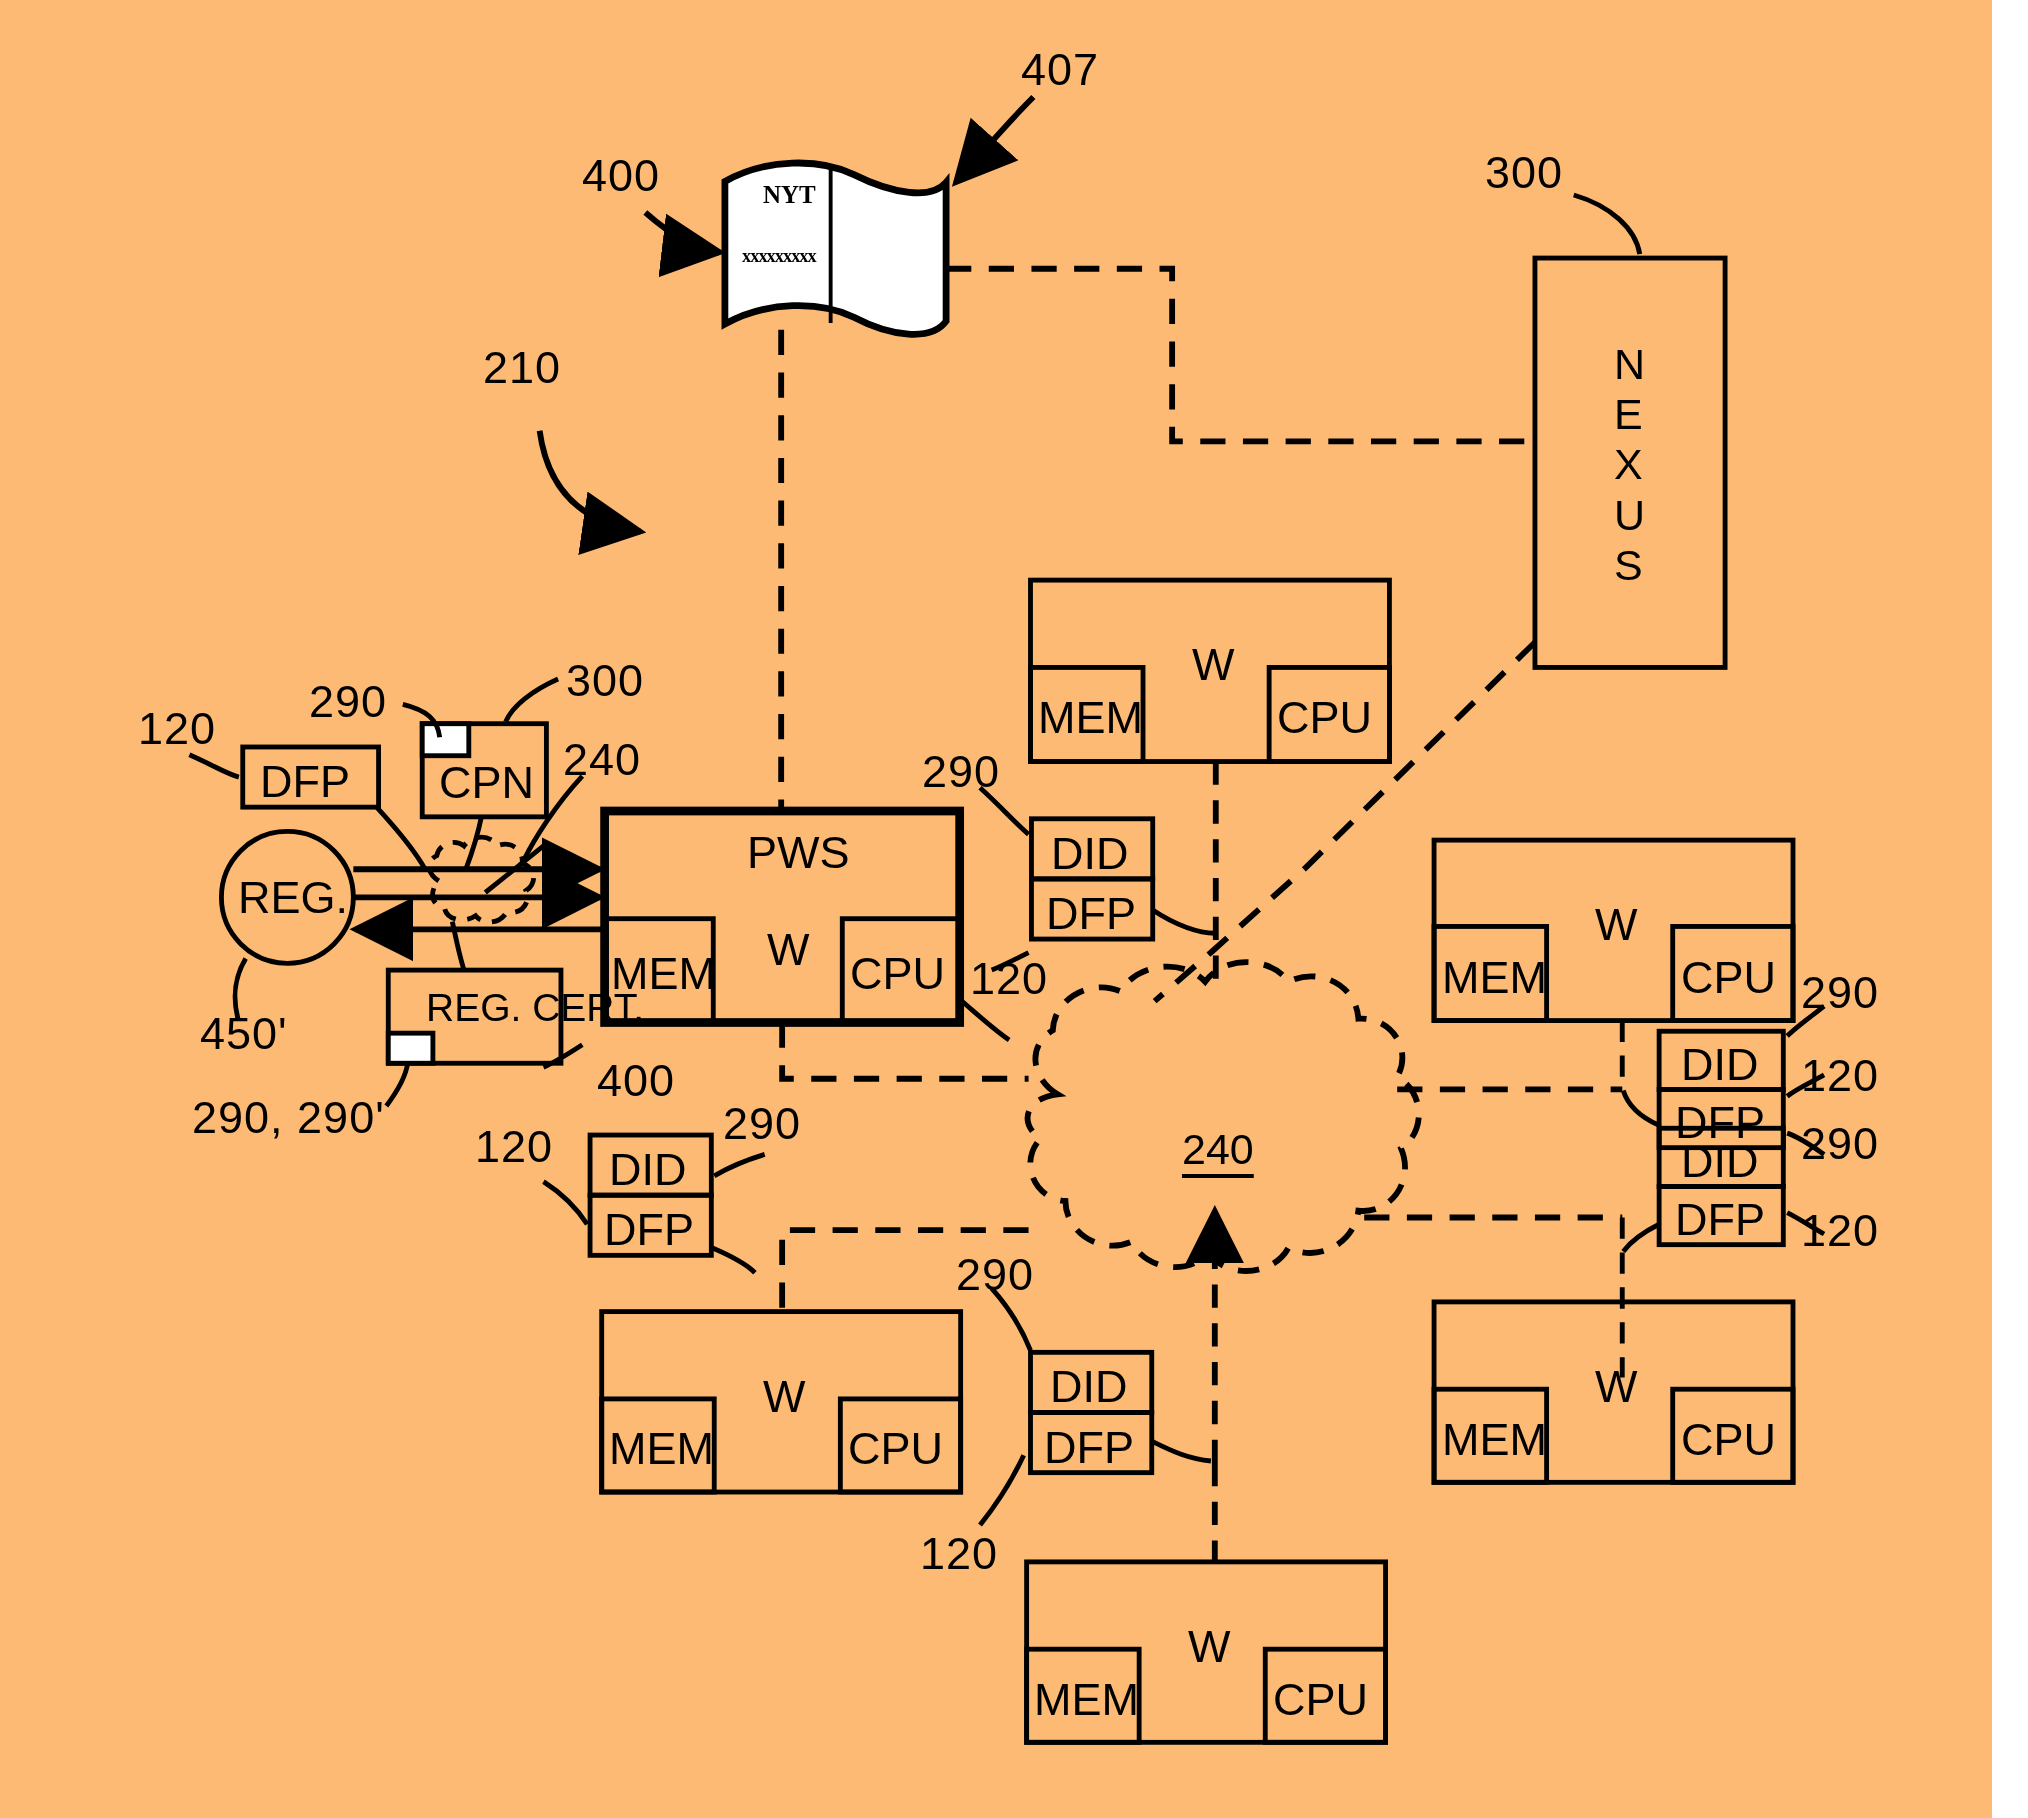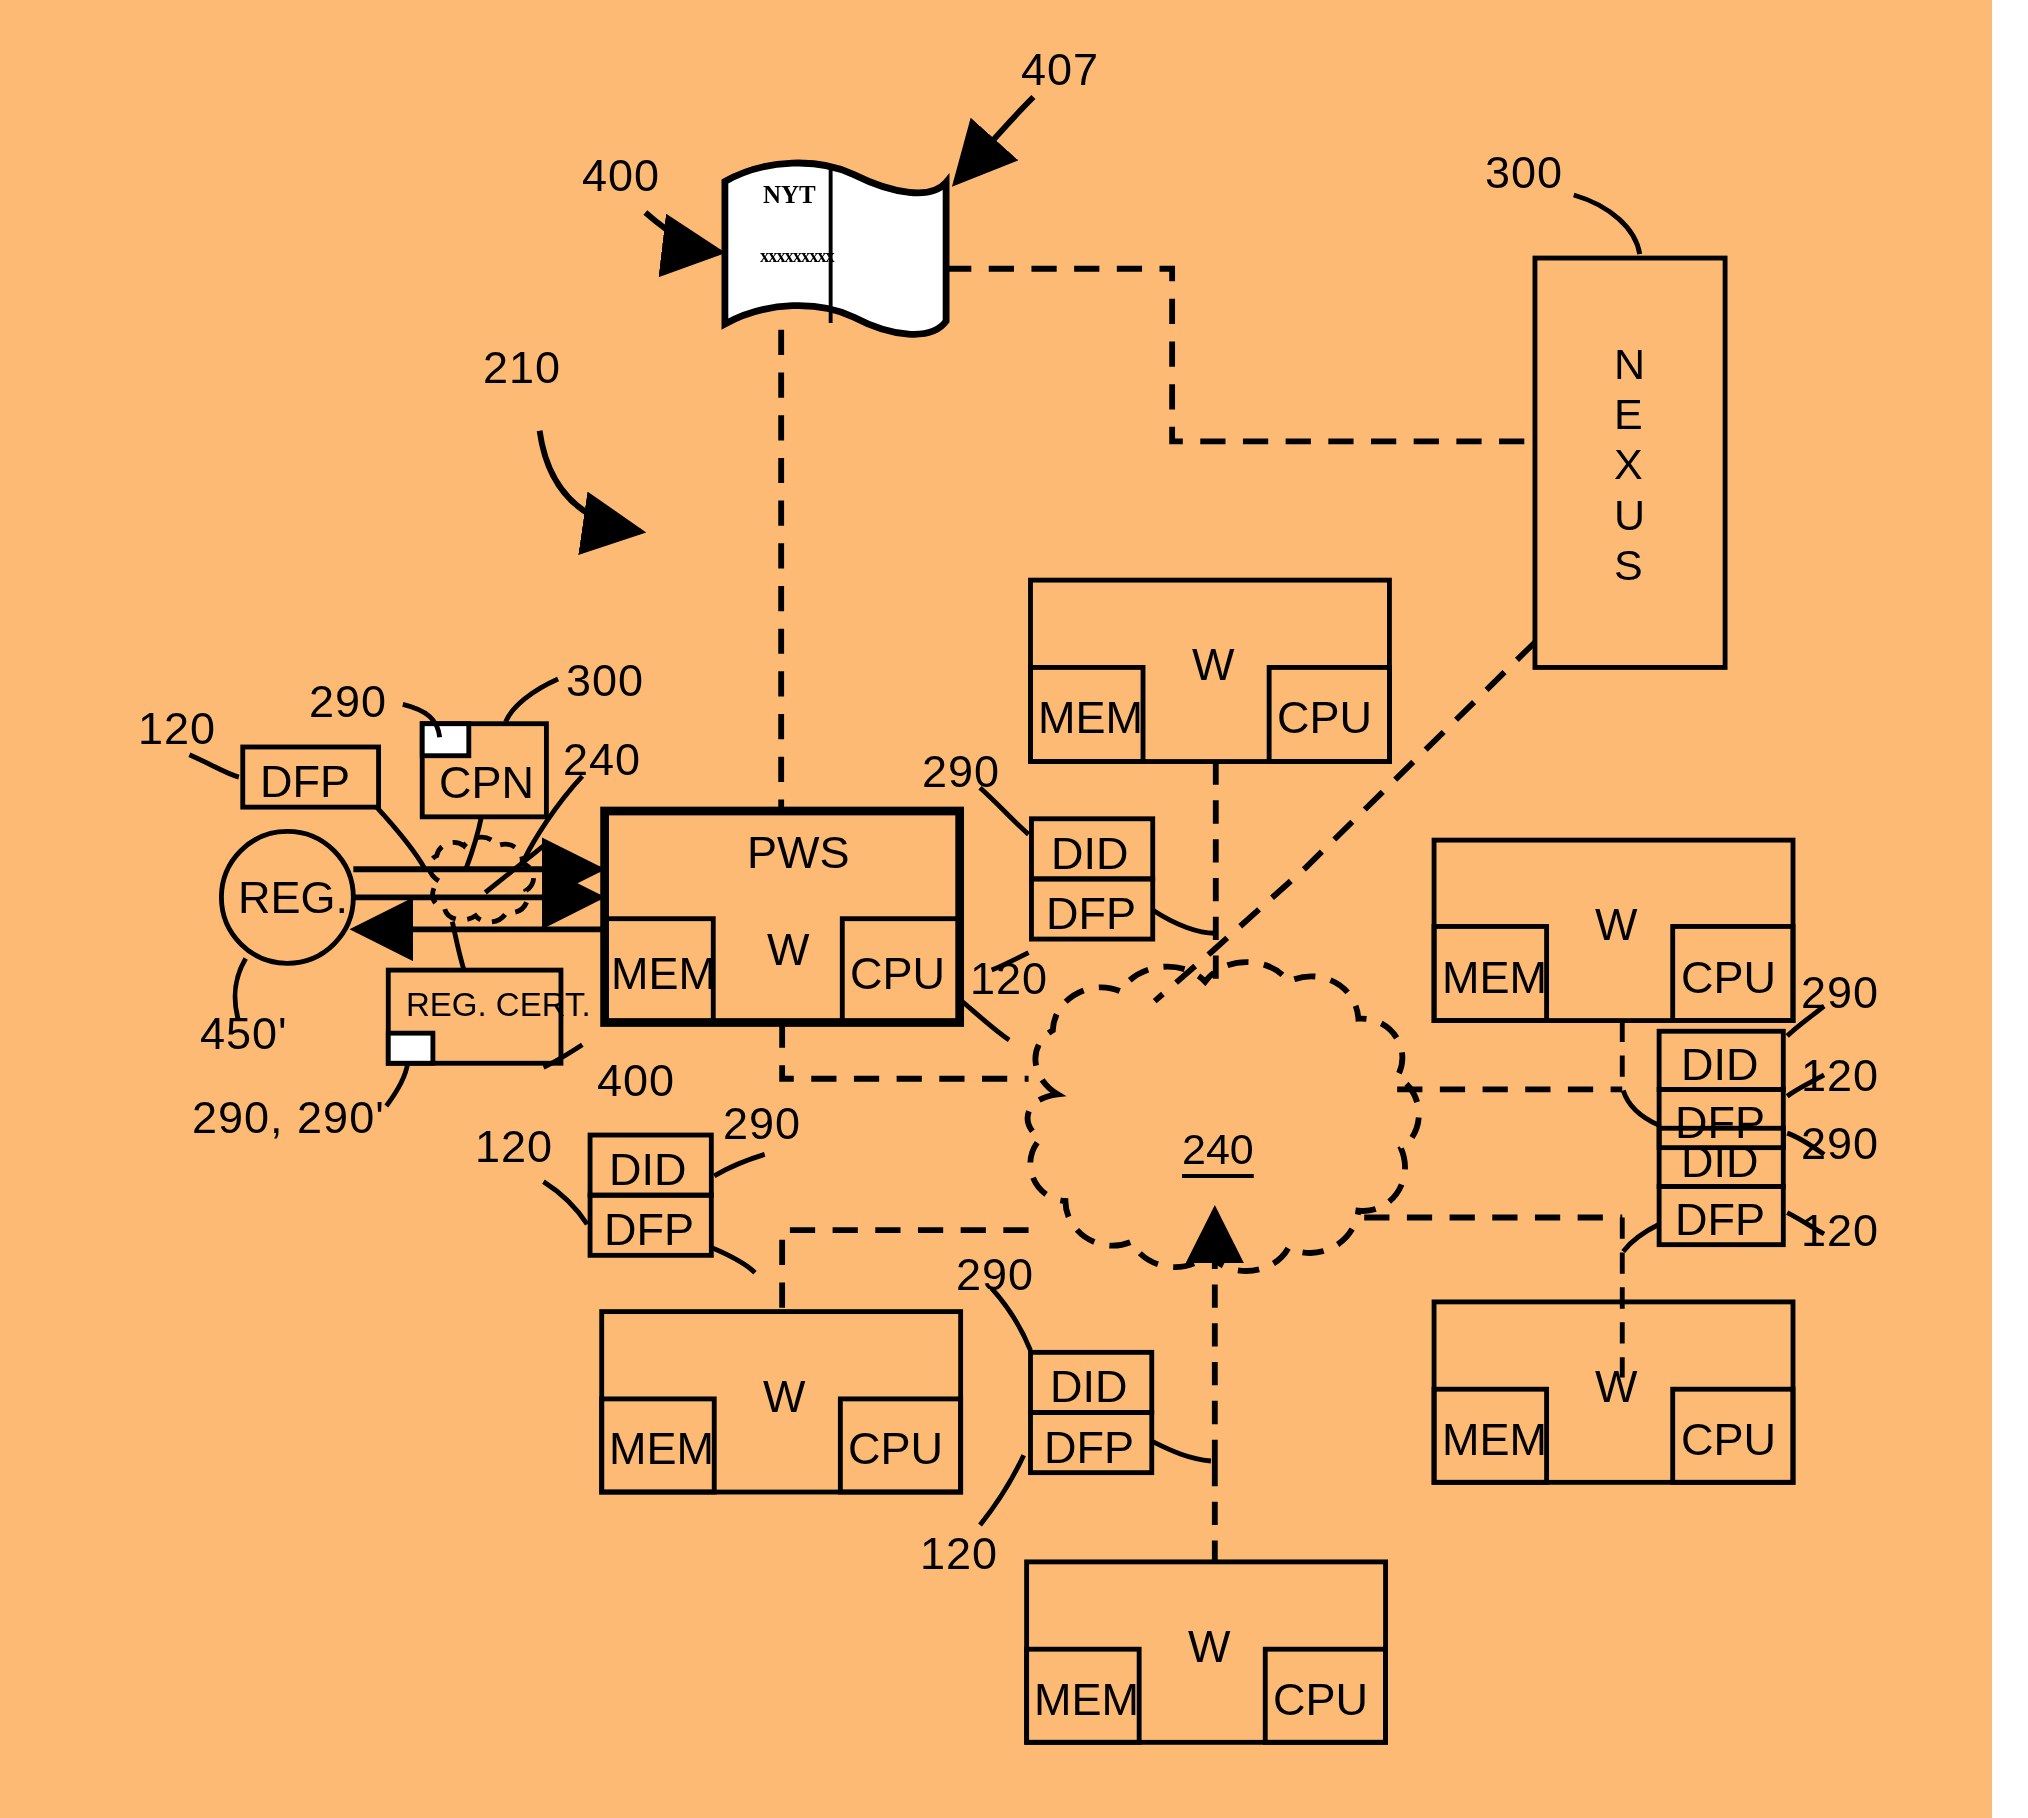--- a/index.html
+++ b/index.html
@@ -31,21 +31,22 @@
     line-height: 1;
   }
   .refnum {
     font-size: 45px;
     letter-spacing: 1px;
   }
   .boxlbl {
     font-size: 45px;
   }
   .boxlbl-sm {
-    font-size: 33px;
+    font-size: 39px;
+    margin-left: 20px;
   }
   .nexus-letter {
     font-size: 43px;
     text-align: center;
   }
   .serif-sm {
     font-family: "Liberation Serif", serif;
     font-size: 25px;
     font-weight: bold;
   }
@@ -227,21 +228,21 @@
   <div class="lbl refnum" style="left:475px;  top:1124px;">120</div>
   <div class="lbl refnum" style="left:723px;  top:1101px;">290</div>
   <div class="lbl refnum" style="left:1801px; top:970px;">290</div>
   <div class="lbl refnum" style="left:1801px; top:1053px;">120</div>
   <div class="lbl refnum" style="left:1801px; top:1121px;">290</div>
   <div class="lbl refnum" style="left:1801px; top:1208px;">120</div>
   <div class="lbl refnum" style="left:956px;  top:1252px;">290</div>
   <div class="lbl refnum" style="left:920px;  top:1531px;">120</div>
 
   <div class="lbl serif-sm" style="left:763px; top:182px;">NYT</div>
-  <div class="lbl xxs" style="left:742px; top:247px;margin-left:18px;">xxxxxxxxx</div>
+  <div class="lbl xxs" style="left:742px; top:247px;">xxxxxxxxx</div>
 
   <div class="lbl nexus-letter" style="left:1614px; top:343px;">N</div>
   <div class="lbl nexus-letter" style="left:1614px; top:393px;">E</div>
   <div class="lbl nexus-letter" style="left:1614px; top:443px;">X</div>
   <div class="lbl nexus-letter" style="left:1614px; top:494px;">U</div>
   <div class="lbl nexus-letter" style="left:1614px; top:544px;">S</div>
 
   <div class="lbl boxlbl" style="left:260px; top:759px;">DFP</div>
   <div class="lbl boxlbl" style="left:439px; top:760px;">CPN</div>
   <div class="lbl boxlbl" style="left:238px; top:875px;">REG.</div>

